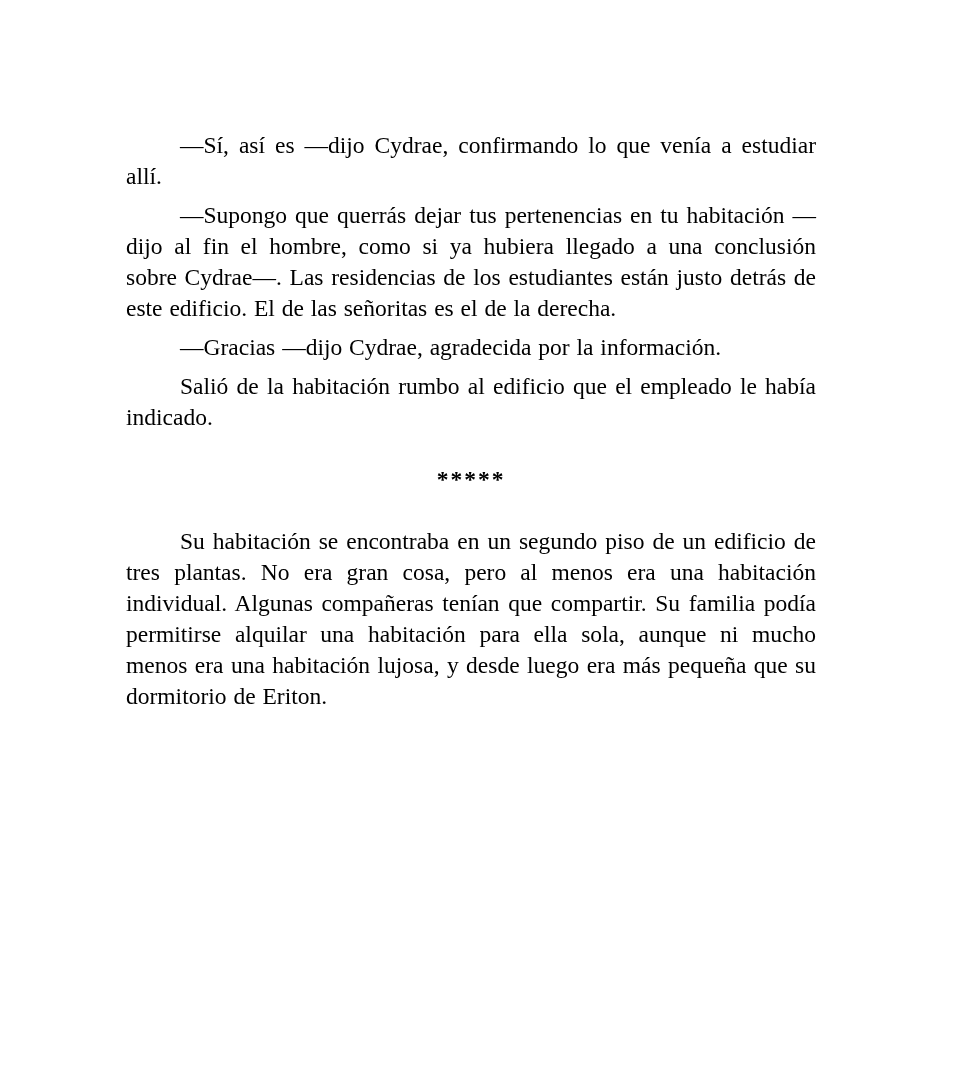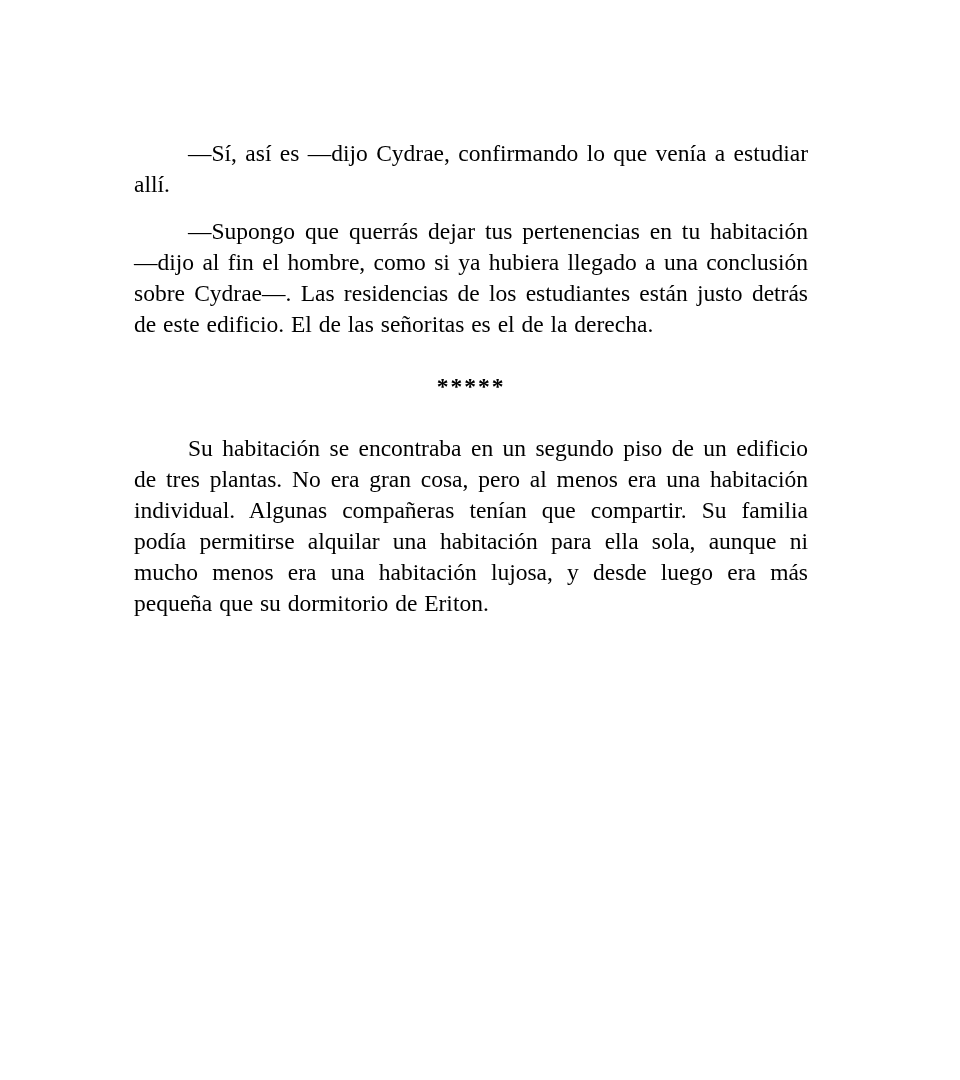--- a/index.html
+++ b/index.html
@@ -15,21 +15,21 @@
   }
   .page {
     box-sizing: border-box;
     width: 960px;
     height: 1080px;
     padding: 122px 136px 0 118px;
     overflow: hidden;
     background: #ffffff;
   }
   .page p.para {
-    margin: 16px;
+    margin: 8px;
     font-size: 23.5px;
     line-height: 31px;
     text-align: justify;
     text-indent: 54px;
     word-spacing: 1px;
   }
   .page p.separator {
     margin: 31px 0;
     font-size: 23.5px;
     line-height: 31px;
@@ -38,15 +38,17 @@
     font-weight: bold;
     letter-spacing: 2px;
   }
 </style>
 </head>
 <body>
 
 <div class="page">
   <p class="para">—Sí, así es —dijo Cydrae, confirmando lo que venía a estudiar allí.</p>
   <p class="para">—Supongo que querrás dejar tus pertenencias en tu habitación —dijo al fin el hombre, como si ya hubiera llegado a una conclusión sobre Cydrae—. Las residencias de los estudiantes están justo detrás de este edificio. El de las señoritas es el de la derecha.</p>
+  <p class="para">—Gracias —dijo Cydrae, agradecida por la información.</p>
+  <p class="para">Salió de la habitación rumbo al edificio que el empleado le había indicado.</p>
   <p class="separator">*****</p>
   <p class="para">Su habitación se encontraba en un segundo piso de un edificio de tres plantas. No era gran cosa, pero al menos era una habitación individual. Algunas compañeras tenían que compartir. Su familia podía permitirse alquilar una habitación para ella sola, aunque ni mucho menos era una habitación lujosa, y desde luego era más pequeña que su dormitorio de Eriton.</p>
 </div>
 
 </body></html>

